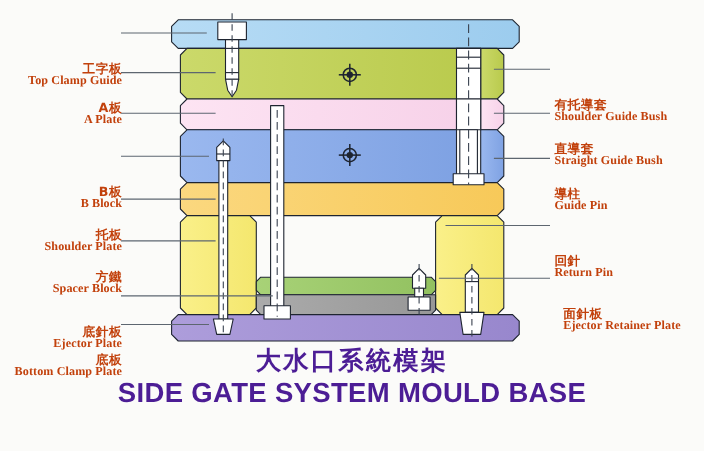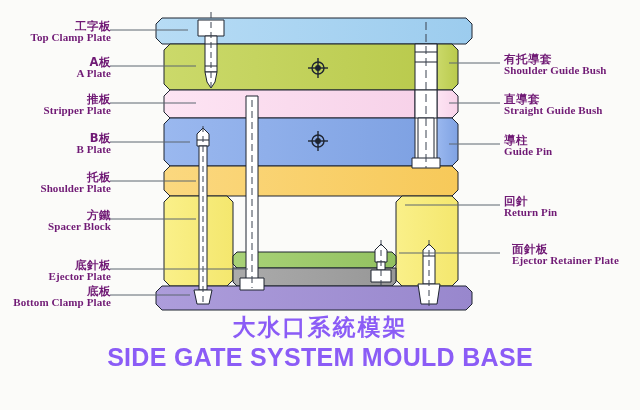--- a/index.html
+++ b/index.html
@@ -5,33 +5,33 @@
   html,body{margin:0;padding:0;}
   body{
     width:640px;height:410px;overflow:hidden;
     background:#fbfbf9;
     font-family:"Liberation Serif","DejaVu Serif",serif;
     position:relative;
   }
   #root{position:absolute;inset:0;}
 
   
-  .label{position:absolute;color:#701a75;line-height:1.05;}
+  .label{position:absolute;color:#c2410c;line-height:1.05;margin-top:36px;}
   .label .cn{font-weight:bold;font-size:11.5px;letter-spacing:.5px;
              font-family:"DejaVu Sans","Liberation Sans",sans-serif;}
   .label .en{font-weight:bold;font-size:11px;letter-spacing:.1px;
              font-family:"Liberation Serif","DejaVu Serif",serif;}
   .label.left{text-align:right;}
   .label.right{text-align:left;}
 
   
   #diagram{position:absolute;left:0;top:0;width:640px;height:320px;}
 
   
-  #title{position:absolute;left:0;right:0;top:312px;text-align:center;color:#8b5cf6;}
+  #title{position:absolute;left:0;right:0;top:312px;text-align:center;color:#4c1d95;}
   #title .t-cn{font-size:23px;font-weight:bold;letter-spacing:2px;
                font-family:"DejaVu Sans","Liberation Sans",sans-serif;}
   #title .t-en{font-size:25px;font-weight:bold;letter-spacing:.3px;margin-top:0;
                font-family:"Liberation Sans","DejaVu Sans",sans-serif;}
 </style>
 </head>
 <body>
 
 <div id="root">
 
@@ -166,36 +166,32 @@
       <line x1="449" y1="63" x2="500" y2="63"></line>
       <line x1="449" y1="103" x2="500" y2="103"></line>
       <line x1="449" y1="144" x2="500" y2="144"></line>
       <line x1="405" y1="205" x2="500" y2="205"></line>
       <line x1="399" y1="253" x2="500" y2="253"></line>
     </g>
   </svg>
 
   <div class="label left" style="right:529px;top:20px;">
     <div class="cn">工字板</div>
-    <div class="en">Top Clamp Plate</div>
+    <div class="en">Top Clamp Guide</div>
   </div>
 
   <div class="label left" style="right:529px;top:56px;text-align:right;">
     <div class="cn">A板</div>
     <div class="en">A Plate</div>
   </div>
 
-  <div class="label left" style="right:529px;top:93px;">
-    <div class="cn">推板</div>
-    <div class="en">Stripper Plate</div>
-  </div>
 
   <div class="label left" style="right:529px;top:132px;">
     <div class="cn">B板</div>
-    <div class="en">B Plate</div>
+    <div class="en">B Block</div>
   </div>
 
   <div class="label left" style="right:529px;top:171px;">
     <div class="cn">托板</div>
     <div class="en">Shoulder Plate</div>
   </div>
 
   <div class="label left" style="right:529px;top:259px;">
     <div class="cn">底針板</div>
     <div class="en">Ejector Plate</div>

